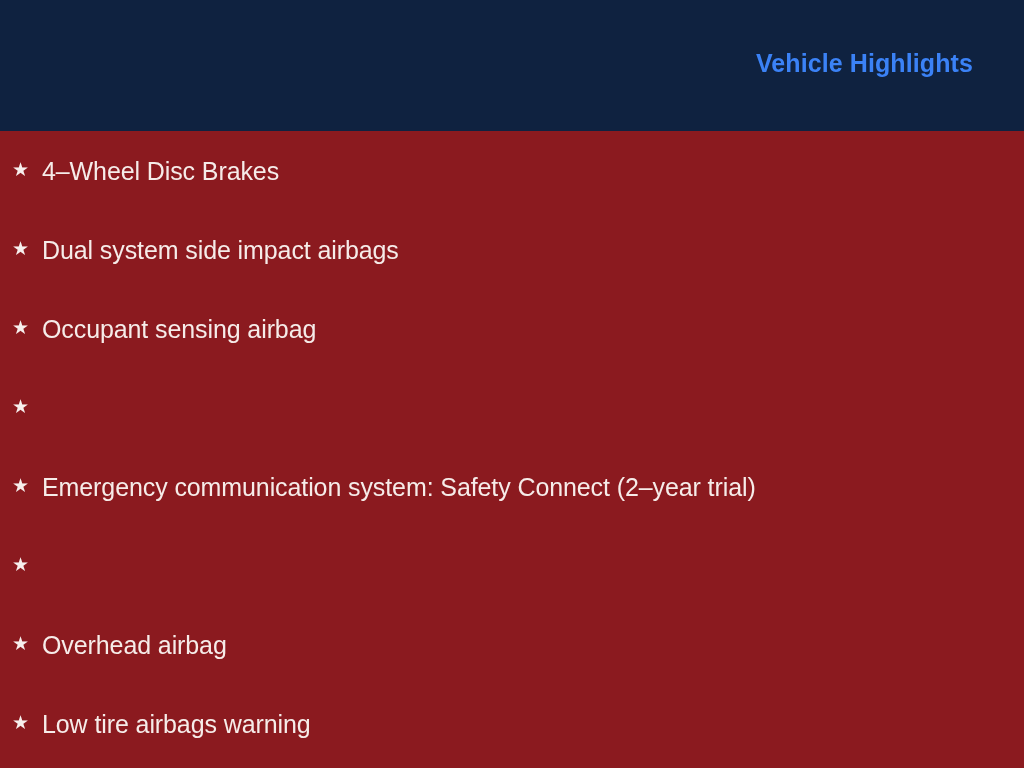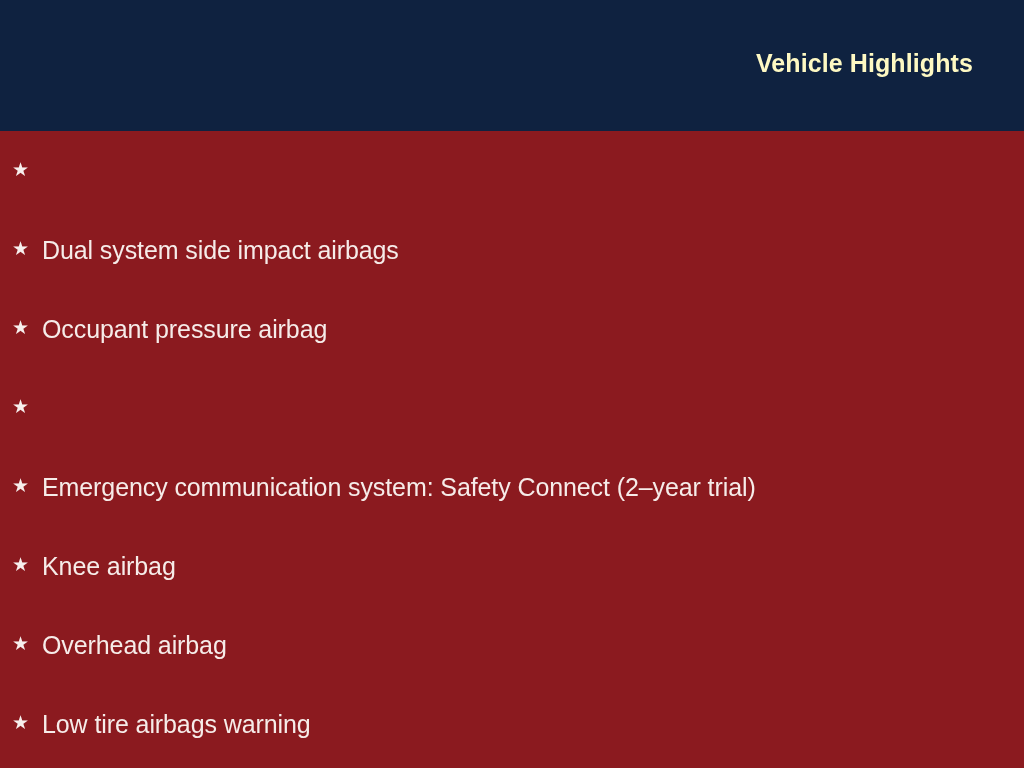--- a/index.html
+++ b/index.html
@@ -30,21 +30,21 @@
     box-sizing: border-box;
   }
   #header-title {
     position: absolute;
     right: 51px;
     top: 48px;
     margin: 0;
     font-family: "Liberation Sans", sans-serif;
     font-size: 25px;
     font-weight: bold;
-    color: #fef9c3;
+    color: #3b82f6;
     letter-spacing: 0.1px;
     line-height: 30px;
     white-space: nowrap;
     text-align: center;
   }
   #body-area {
     position: absolute;
     left: 0;
     top: 131px;
     width: 1024px;
@@ -97,39 +97,39 @@
 <div id="slide">
 
   <div id="header-bar">
     <div id="header-title">Vehicle Highlights</div>
   </div>
 
   <div id="body-area">
     <ul id="highlights-list">
       <li class="highlight-item">
         <span class="bullet-star">★</span>
+        <span class="item-text">4–Wheel Disc Brakes</span>
       </li>
       <li class="highlight-item">
         <span class="bullet-star">★</span>
         <span class="item-text">Dual system side impact airbags</span>
       </li>
       <li class="highlight-item">
         <span class="bullet-star">★</span>
-        <span class="item-text">Occupant pressure airbag</span>
+        <span class="item-text">Occupant sensing airbag</span>
       </li>
       <li class="highlight-item">
         <span class="bullet-star">★</span>
       </li>
       <li class="highlight-item">
         <span class="bullet-star">★</span>
         <span class="item-text">Emergency communication system: Safety Connect (2–year trial)</span>
       </li>
       <li class="highlight-item">
         <span class="bullet-star">★</span>
-        <span class="item-text">Knee airbag</span>
       </li>
       <li class="highlight-item">
         <span class="bullet-star">★</span>
         <span class="item-text">Overhead airbag</span>
       </li>
       <li class="highlight-item">
         <span class="bullet-star">★</span>
         <span class="item-text">Low tire airbags warning</span>
       </li>
     </ul>

